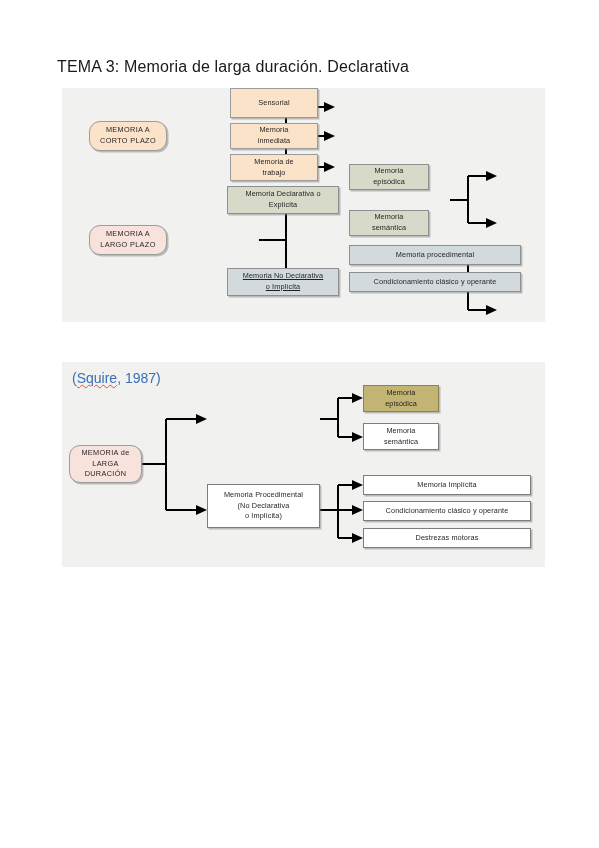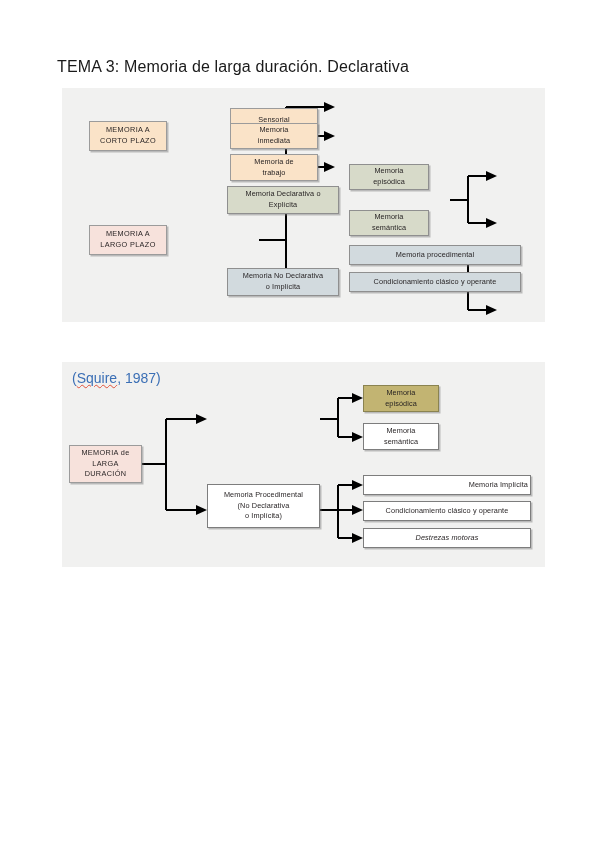--- a/index.html
+++ b/index.html
@@ -61,21 +61,21 @@
     text-align: center;
     font-size: 7.3px;
     line-height: 1.45;
     letter-spacing: 0.1px;
     color: #231f20;
     border: 1px solid #7d7d7d;
     background: #ffffff;
     padding: 1px 2px;
     box-shadow: 1.5px 1.5px 0 rgba(120,120,120,0.45);
   }
-  .node.caps { letter-spacing: 0.35px; }
+  .node.caps { letter-spacing: 0.35px; border-radius: 11px; }
 
   
   .fill-cream  { background: #fae3c8; border-color: #9b9b9b; }
   .fill-pink   { background: #f7e2dc; border-color: #9b9b9b; }
   .fill-sage   { background: #d7dac9; border-color: #8f8f8f; }
   .fill-steel  { background: #d2dade; border-color: #8f8f8f; }
   .fill-salmon { background: #e09070; border-color: #8a5a45; }
   .fill-khaki  { background: #c2b472; border-color: #8a8350; }
   .fill-white  { background: #ffffff; border-color: #7d7d7d; }
 
@@ -139,41 +139,41 @@
   <div class="node caps fill-cream" style="left:27px; top:33px; width:78px; height:30px;">
     <span style="white-space:pre-line;">MEMORIA A
 CORTO PLAZO</span>
   </div>
 
   <div class="node caps fill-pink" style="left:27px; top:137px; width:78px; height:30px;">
     <span style="white-space:pre-line;">MEMORIA A
 LARGO PLAZO</span>
   </div>
 
-  <div class="node fill-cream" style="left:168px; top:20px; width:88px; height:24px;">
+  <div class="node fill-cream" style="left:168px; top:0; width:88px; height:30px;">
     <span style="white-space:pre-line;">Sensorial</span>
   </div>
 
   <div class="node fill-cream" style="left:168px; top:35px; width:88px; height:26px;">
     <span style="white-space:pre-line;">Memoria
 inmediata</span>
   </div>
 
   <div class="node fill-cream" style="left:168px; top:66px; width:88px; height:27px;">
     <span style="white-space:pre-line;">Memoria de
 trabajo</span>
   </div>
 
   <div class="node fill-sage" style="left:165px; top:98px; width:112px; height:28px;">
     <span style="white-space:pre-line;">Memoria Declarativa o
 Explícita</span>
   </div>
 
   <div class="node fill-steel" style="left:165px; top:180px; width:112px; height:28px;">
-    <span style="white-space:pre-line;">Memoria No Declarativa
+    <span style="white-space:pre-line;text-decoration:underline;">Memoria No Declarativa
 o Implícita</span>
   </div>
 
   <div class="node fill-sage" style="left:287px; top:76px; width:80px; height:26px;">
     <span style="white-space:pre-line;">Memoria
 episódica</span>
   </div>
 
   <div class="node fill-sage" style="left:287px; top:122px; width:80px; height:26px;">
     <span style="white-space:pre-line;">Memoria
@@ -240,24 +240,24 @@
   <div class="node fill-khaki" style="left:301px; top:23px; width:76px; height:27px;">
     <span style="white-space:pre-line;">Memoria
 episódica</span>
   </div>
 
   <div class="node fill-white" style="left:301px; top:61px; width:76px; height:27px;">
     <span style="white-space:pre-line;">Memoria
 semántica</span>
   </div>
 
-  <div class="node fill-white" style="left:301px; top:113px; width:168px; height:20px;justify-content:flex-end;">
+  <div class="node fill-white" style="left:301px; top:113px; width:168px; height:20px;">
     <span style="white-space:pre-line;">Memoria Implícita</span>
   </div>
 
   <div class="node fill-white" style="left:301px; top:139px; width:168px; height:20px;">
     <span style="white-space:pre-line;">Condicionamiento clásico y operante</span>
   </div>
 
   <div class="node fill-white" style="left:301px; top:166px; width:168px; height:20px;">
-    <span style="white-space:pre-line;font-style:italic;">Destrezas motoras</span>
+    <span style="white-space:pre-line;">Destrezas motoras</span>
   </div>
 </div>
 
 </body></html>

